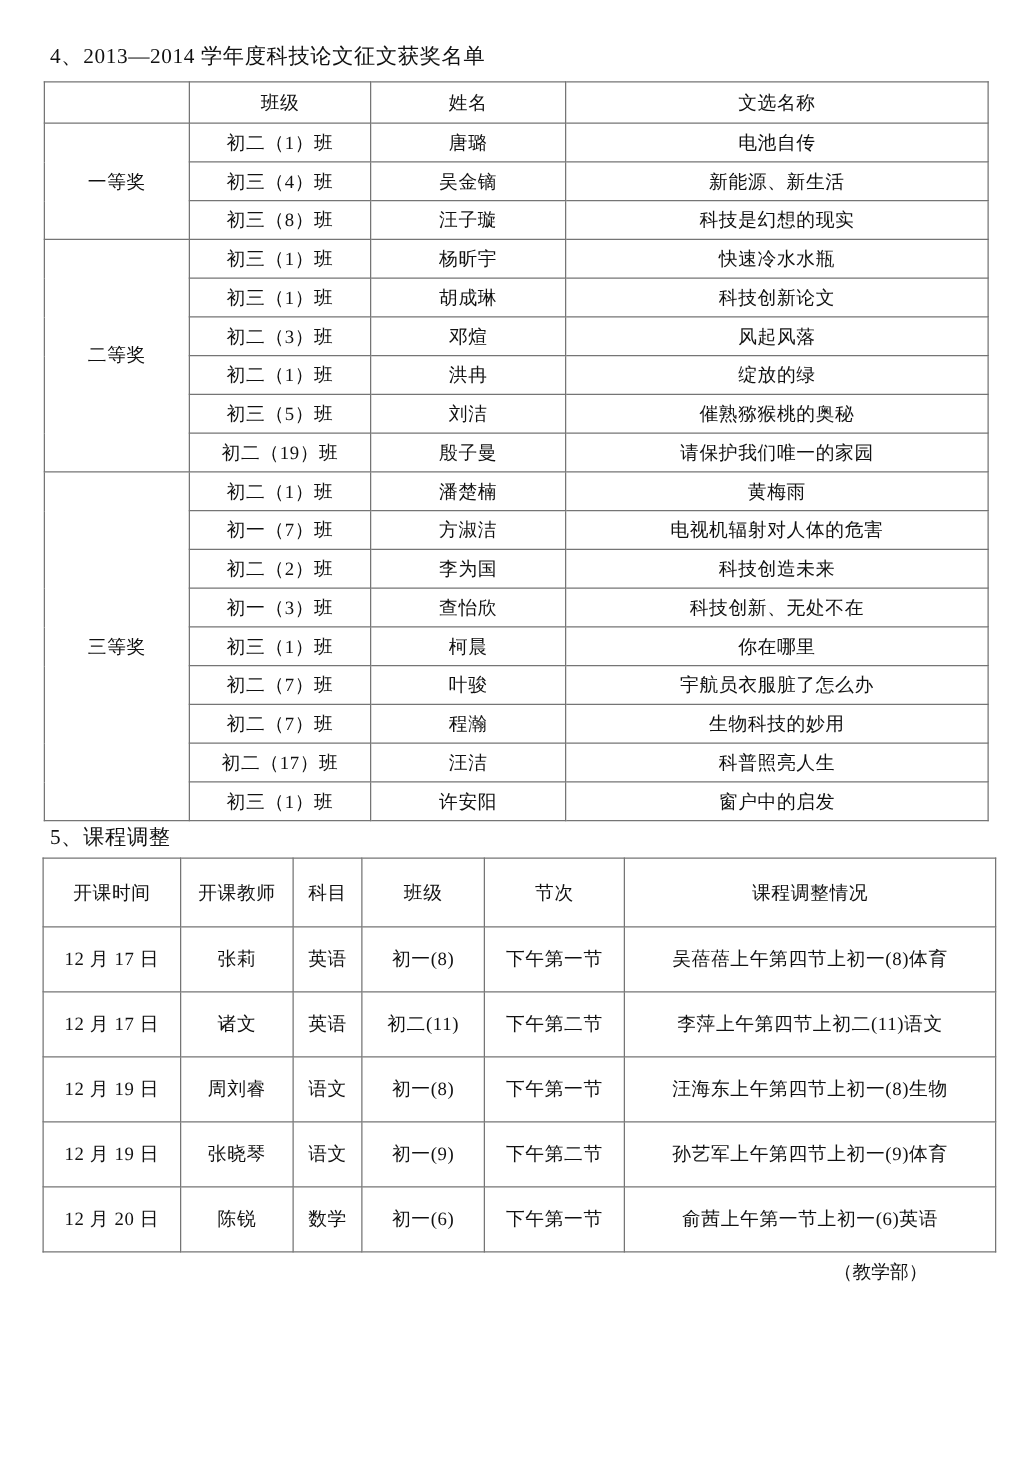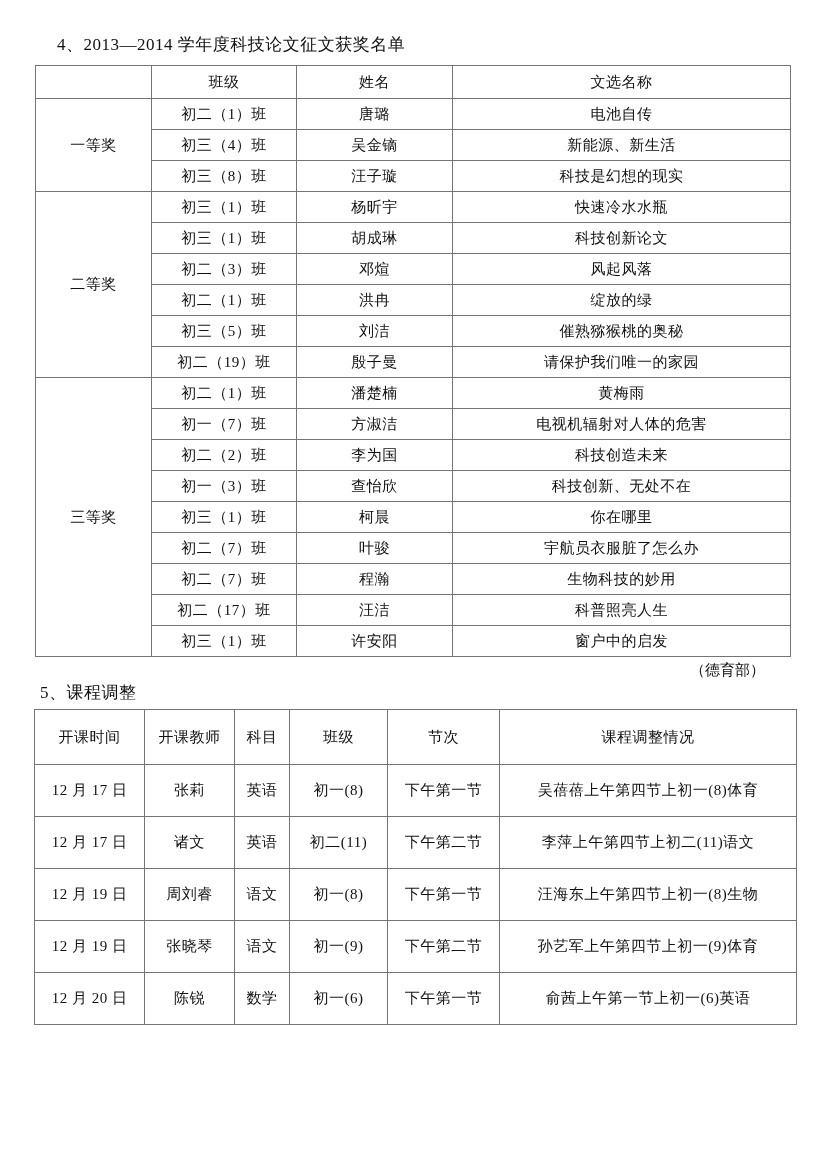--- a/index.html
+++ b/index.html
@@ -6,21 +6,21 @@
   * { box-sizing:border-box; }
   html,body { margin:0; padding:0; }
   body {
     width:827px; height:1169px; background:var(--bg);
     font-family:"Liberation Serif","DejaVu Serif",serif;
     color:var(--ink);
   }
   .page { position:relative; width:827px; height:1169px; overflow:hidden; background:var(--bg); }
   .doc-title {
     font-size:17px; font-weight:normal; line-height:22px;
-    margin:34px 0 9px 57px; letter-spacing:0.5px;
+    margin:34px 0 9px 40px; letter-spacing:0.5px;
   }
   .doc-title.second { margin:2px 0 5px 40px; }
   table { border-collapse:collapse; table-layout:fixed; margin-left:35px; }
   td, th {
     border:1px solid var(--border);
     text-align:center; vertical-align:middle;
     font-size:15px; font-weight:normal; padding:0 2px;
     overflow:hidden; letter-spacing:0.5px;
   }
   .t1 { width:755px; }
@@ -147,21 +147,20 @@
           <td>科普照亮人生</td>
         </tr>
         <tr>
           <td>初三（1）班</td>
           <td>许安阳</td>
           <td>窗户中的启发</td>
         </tr>
       </tbody>
   </table>
 
-  <div class="note note1">（德育部）</div>
 
   <div class="doc-title second">5、课程调整</div>
 
   <table class="t2">
     <colgroup>
       <col style="width:110px">
         <col style="width:90px">
         <col style="width:55px">
       <col style="width:98px">
         <col style="width:112px">
@@ -214,14 +213,15 @@
           <td>12 月 20 日</td>
           <td>陈锐</td>
           <td>数学</td>
           <td>初一(6)</td>
           <td>下午第一节</td>
           <td>俞茜上午第一节上初一(6)英语</td>
         </tr>
       </tbody>
   </table>
 
+  <div class="note note2">（教学部）</div>
 
 </div>
 
 </body></html>

